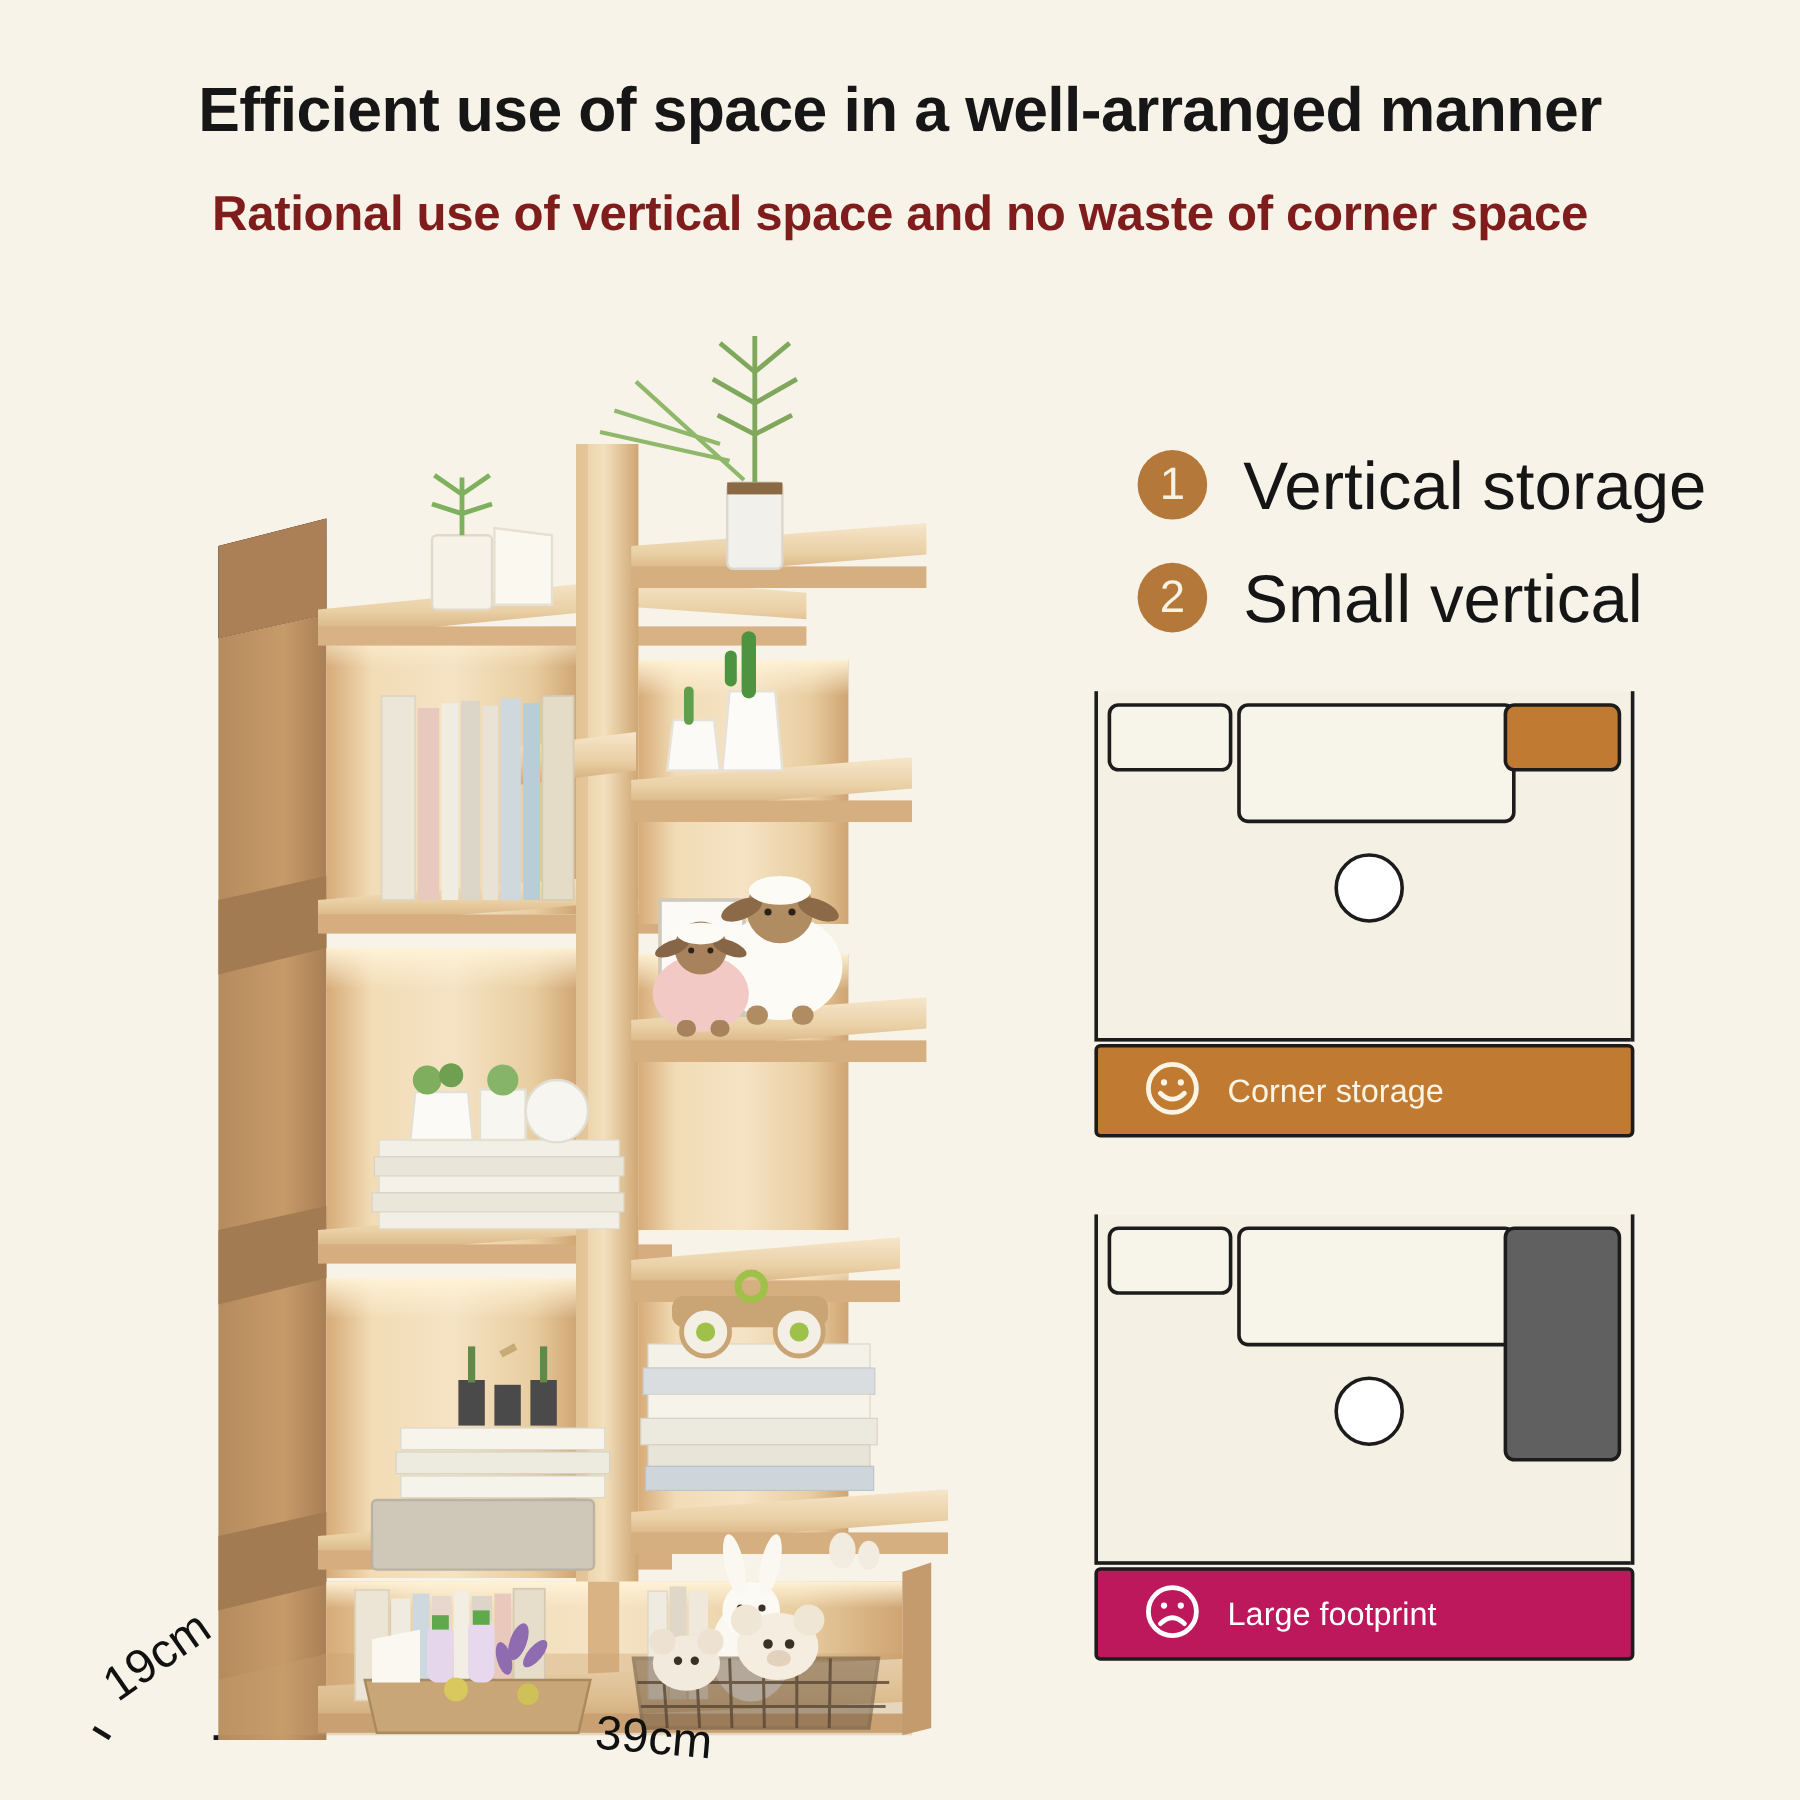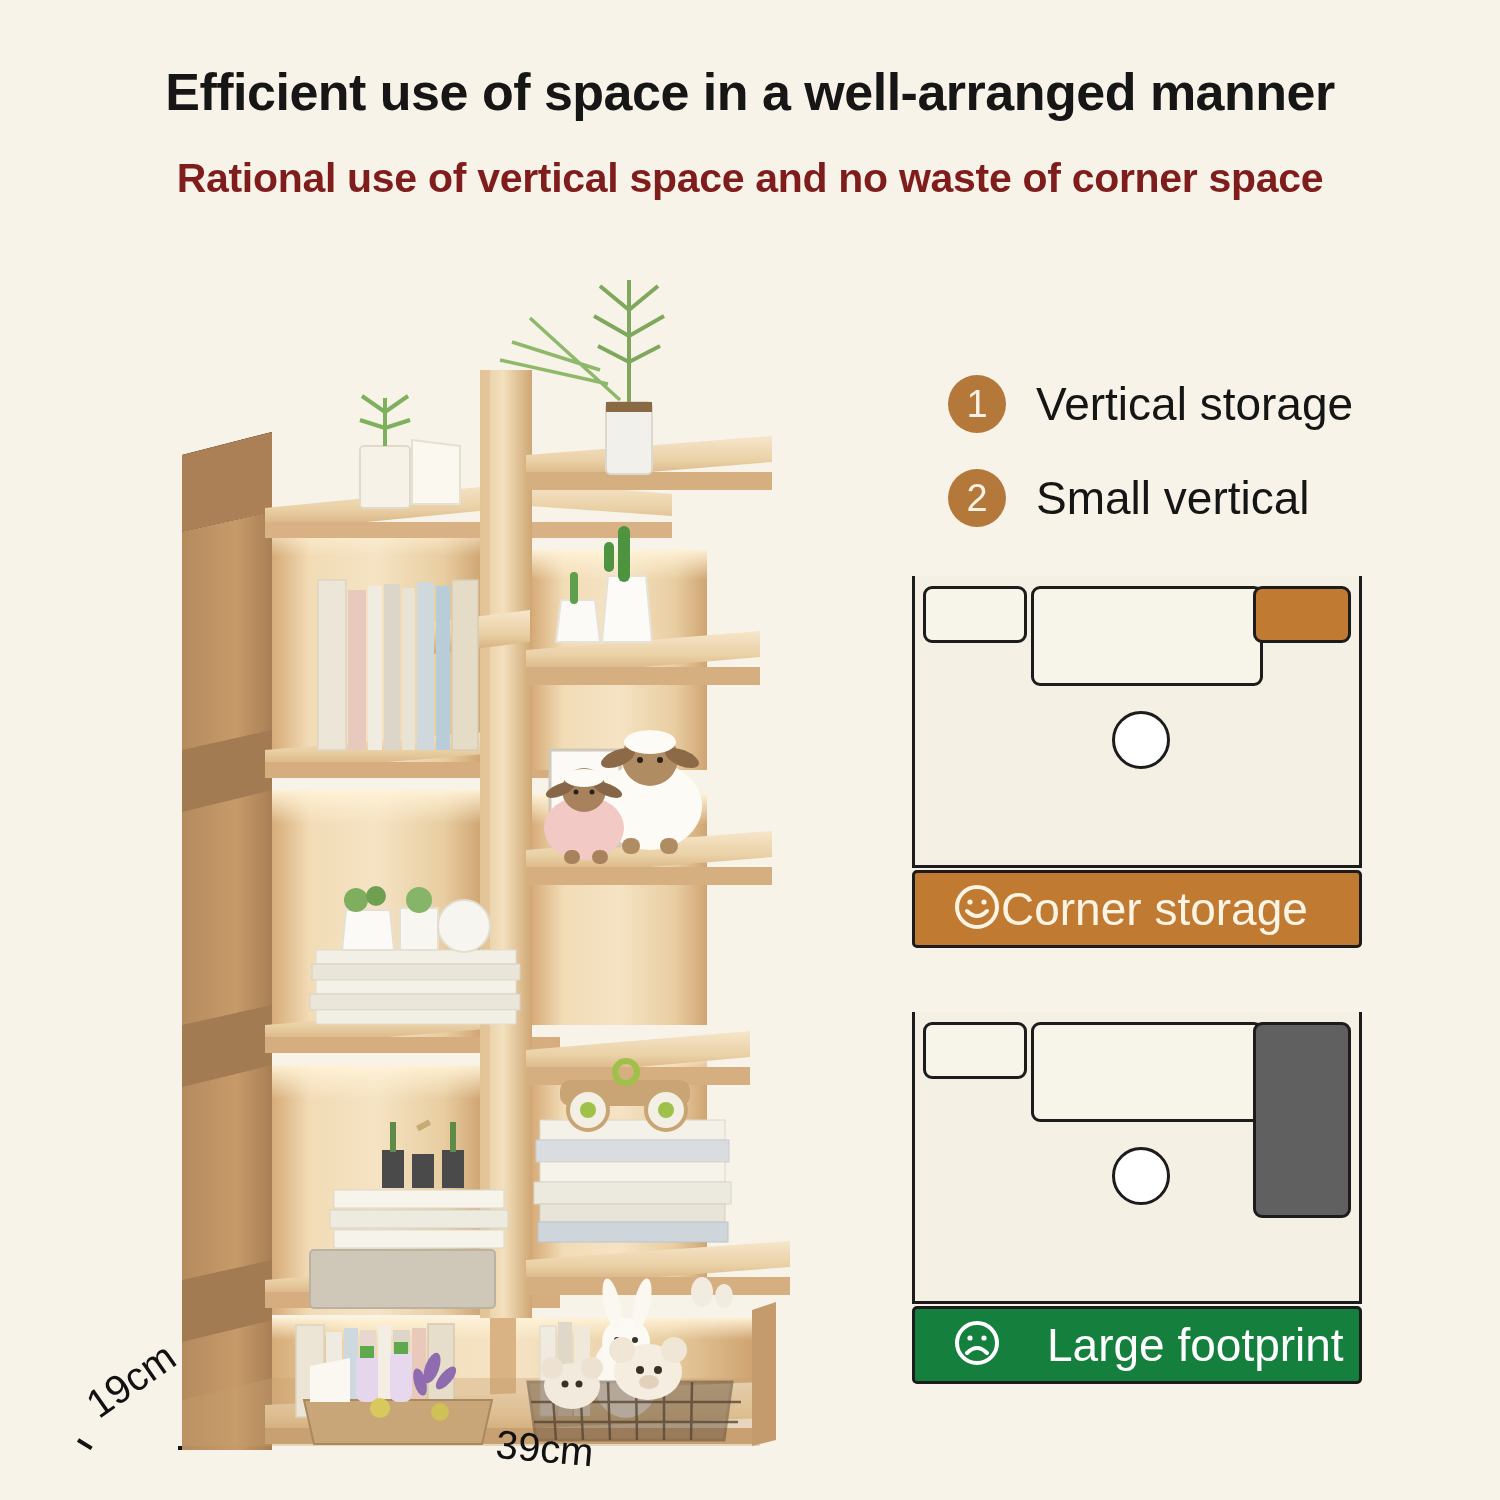--- a/index.html
+++ b/index.html
@@ -28,21 +28,21 @@
   
   .feature-list { position: absolute; left: 948px; top: 368px; }
   .feature-row { display: flex; align-items: center; height: 72px; margin-bottom: 22px; }
   .badge {
     width: 58px; height: 58px; border-radius: 50%;
     background: #b4783a;
     display: flex; align-items: center; justify-content: center;
     color: #f8f2e4; font-size: 38px; line-height: 1;
     flex: 0 0 auto;
   }
-  .feature-label { margin-left: 30px; font-size: 46px; color: #151515; white-space: nowrap; }
+  .feature-label { margin-left: 30px; font-size: 56px; color: #151515; white-space: nowrap; }
 
   
   .diagram { position: absolute; width: 450px; }
   #diagram-good { left: 912px; top: 576px; }
   #diagram-bad  { left: 912px; top: 1012px; }
 
   .room {
     position: relative; width: 450px; height: 292px;
     background: #f4f0e3;
     border: 3px solid #1c1c1c;
@@ -73,24 +73,24 @@
     border-radius: 9px; border: 3px solid #1c1c1c; background: #606060;
   }
 
   .caption-bar {
     position: relative; width: 450px; height: 78px;
     border: 3px solid #1c1c1c; border-radius: 5px;
     display: flex; align-items: center;
     margin-top: 2px;
   }
   .caption-good { background: #c07a32; }
-  .caption-bad  { background: #15803d; gap: 46px; }
+  .caption-bad  { background: #be185d; }
   .face-icon { margin-left: 38px; flex: 0 0 auto; }
   .caption-text {
-    font-size: 46px; white-space: nowrap;
+    margin-left: 22px; font-size: 27px; white-space: nowrap;
   }
   .caption-good .caption-text { color: #faf4e4; }
   .caption-bad  .caption-text { color: #ffffff; }
 
   
   #product { position: absolute; left: 60px; top: 250px; width: 800px; height: 1200px; }
   .shelf-svg { display: block; }
 
   
   .dim-label { position: absolute; font-size: 40px; color: #111; white-space: nowrap; }

